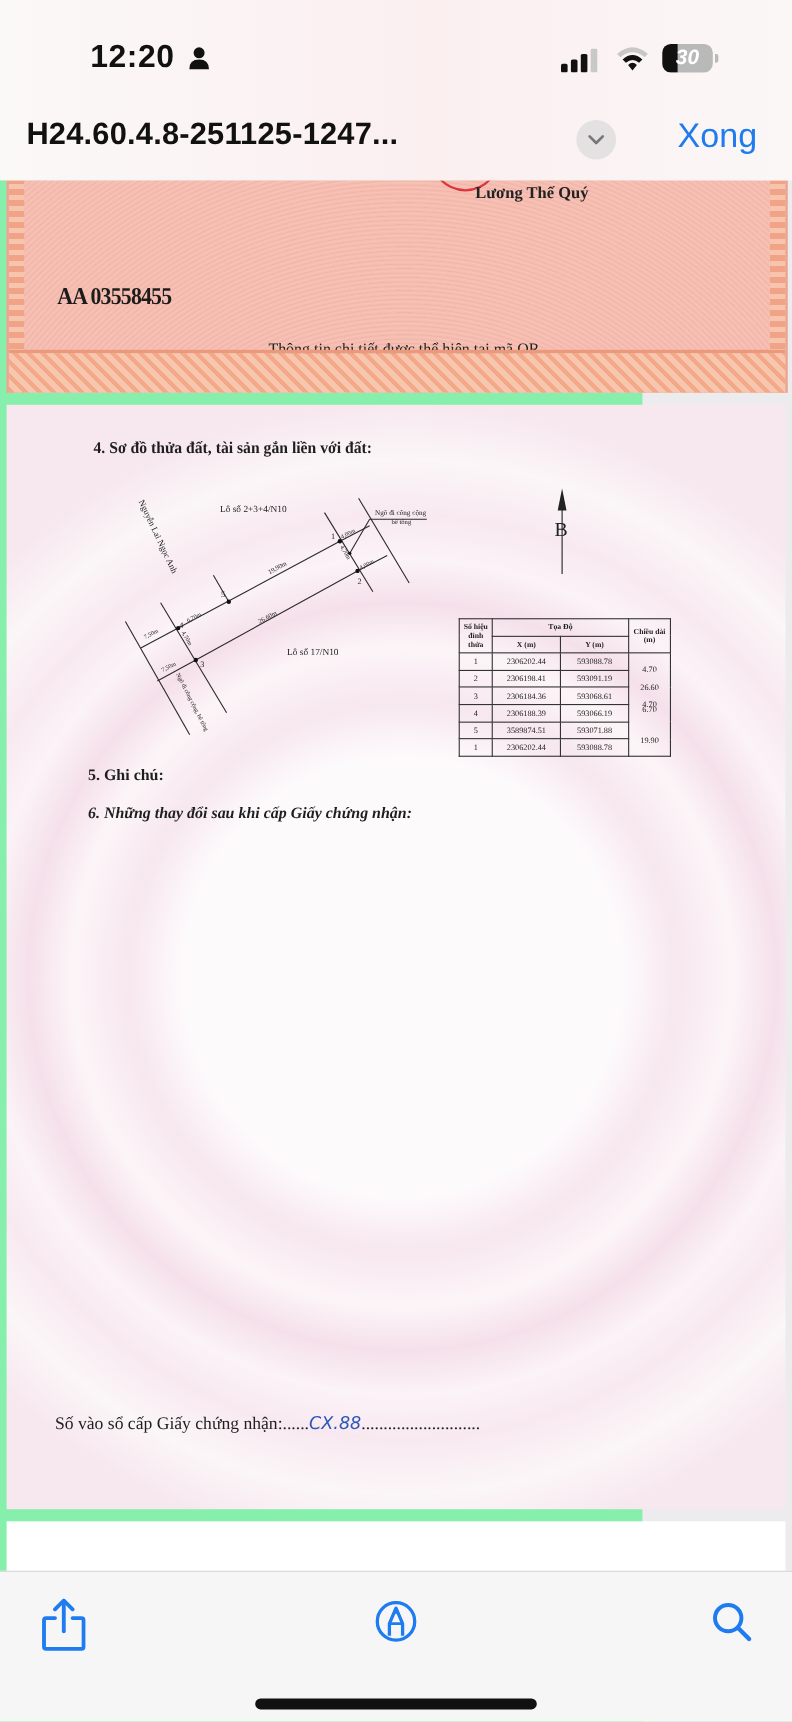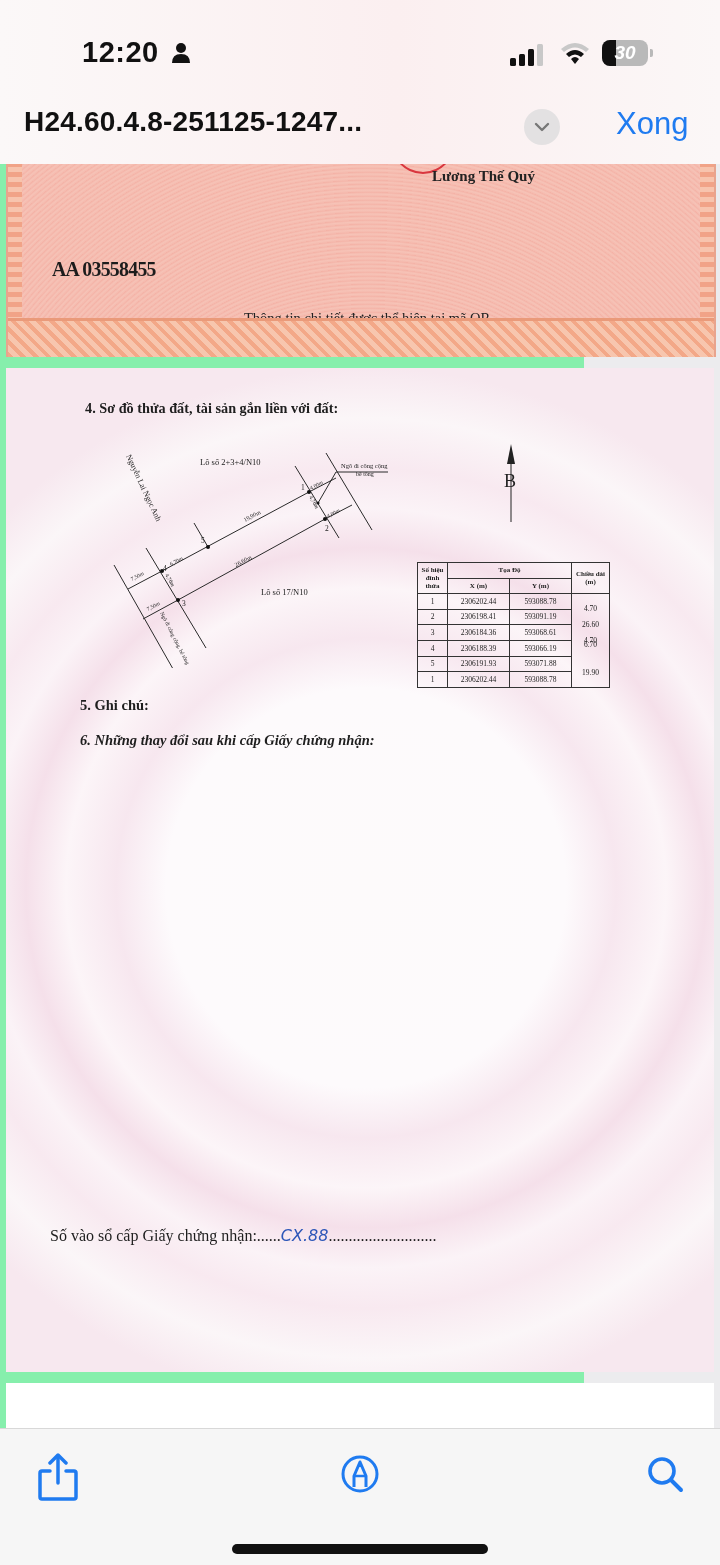--- a/index.html
+++ b/index.html
@@ -57,21 +57,21 @@
   .h5 { position: absolute; left: 74px; top: 329px; font-weight: 700; font-size: 14.5px; }
   .note-text { position: absolute; left: 74px; top: 347px; font-size: 14.5px; }
   .h6 { position: absolute; left: 74px; top: 364px; font-weight: 700; font-size: 14.5px; font-style: italic; }
 
   .changes-table { position: absolute; left: 67px; top: 382px; width: 554px; height: 510px; border: 1.3px solid #2a2a2a; transform: rotate(-0.08deg); }
   .changes-table .col-divider { position: absolute; left: 391px; top: 0; width: 1.3px; height: 100%; background: #2a2a2a; }
   .changes-table .head-divider { position: absolute; left: 0; top: 38px; width: 100%; height: 1.3px; background: #2a2a2a; }
   .changes-table .head1 { position: absolute; left: 0; top: 11px; width: 391px; text-align: center; font-size: 14px; }
   .changes-table .head2 { position: absolute; left: 391px; top: 3px; width: 163px; text-align: center; font-size: 13.5px; line-height: 14px; }
 
-  .reg-no { position: absolute; left: 44px; top: 858px; font-size: 16px; text-align: right; }
+  .reg-no { position: absolute; left: 44px; top: 916px; font-size: 16px; text-align: right; }
   .reg-no .hand { font-family: "DejaVu Sans", sans-serif; color: #2c56b8; font-size: 16px; font-style: italic; }
   .warning { position: absolute; left: 44px; top: 946px; width: 640px; font-size: 13.6px; line-height: 17px; }
 
   
   .page3 { position: absolute; left: 6px; top: 1383px; width: 708px; height: 60px; background: #fff; }
 
   
   .toolbar { position: absolute; left: 0; top: 1428px; width: 720px; height: 137px; background: #f6f6f6; border-top: 1px solid #d8d8d8; z-index: 5; }
   .tb-btn { position: absolute; cursor: pointer; }
   .home-indicator { position: absolute; left: 232px; top: 115px; width: 256px; height: 10px; border-radius: 5px; background: #111; }
@@ -220,21 +220,21 @@
         <td>2306184.36</td>
         <td>593068.61</td>
       </tr>
       <tr>
         <td>4</td>
         <td>2306188.39</td>
         <td>593066.19</td>
       </tr>
       <tr>
         <td>5</td>
-        <td>2306191.93</td>
+        <td>3589874.51</td>
         <td>593071.88</td>
       </tr>
       <tr>
         <td>1</td>
         <td>2306202.44</td>
         <td>593088.78</td>
       </tr>
     </tbody>
       </table>
 

